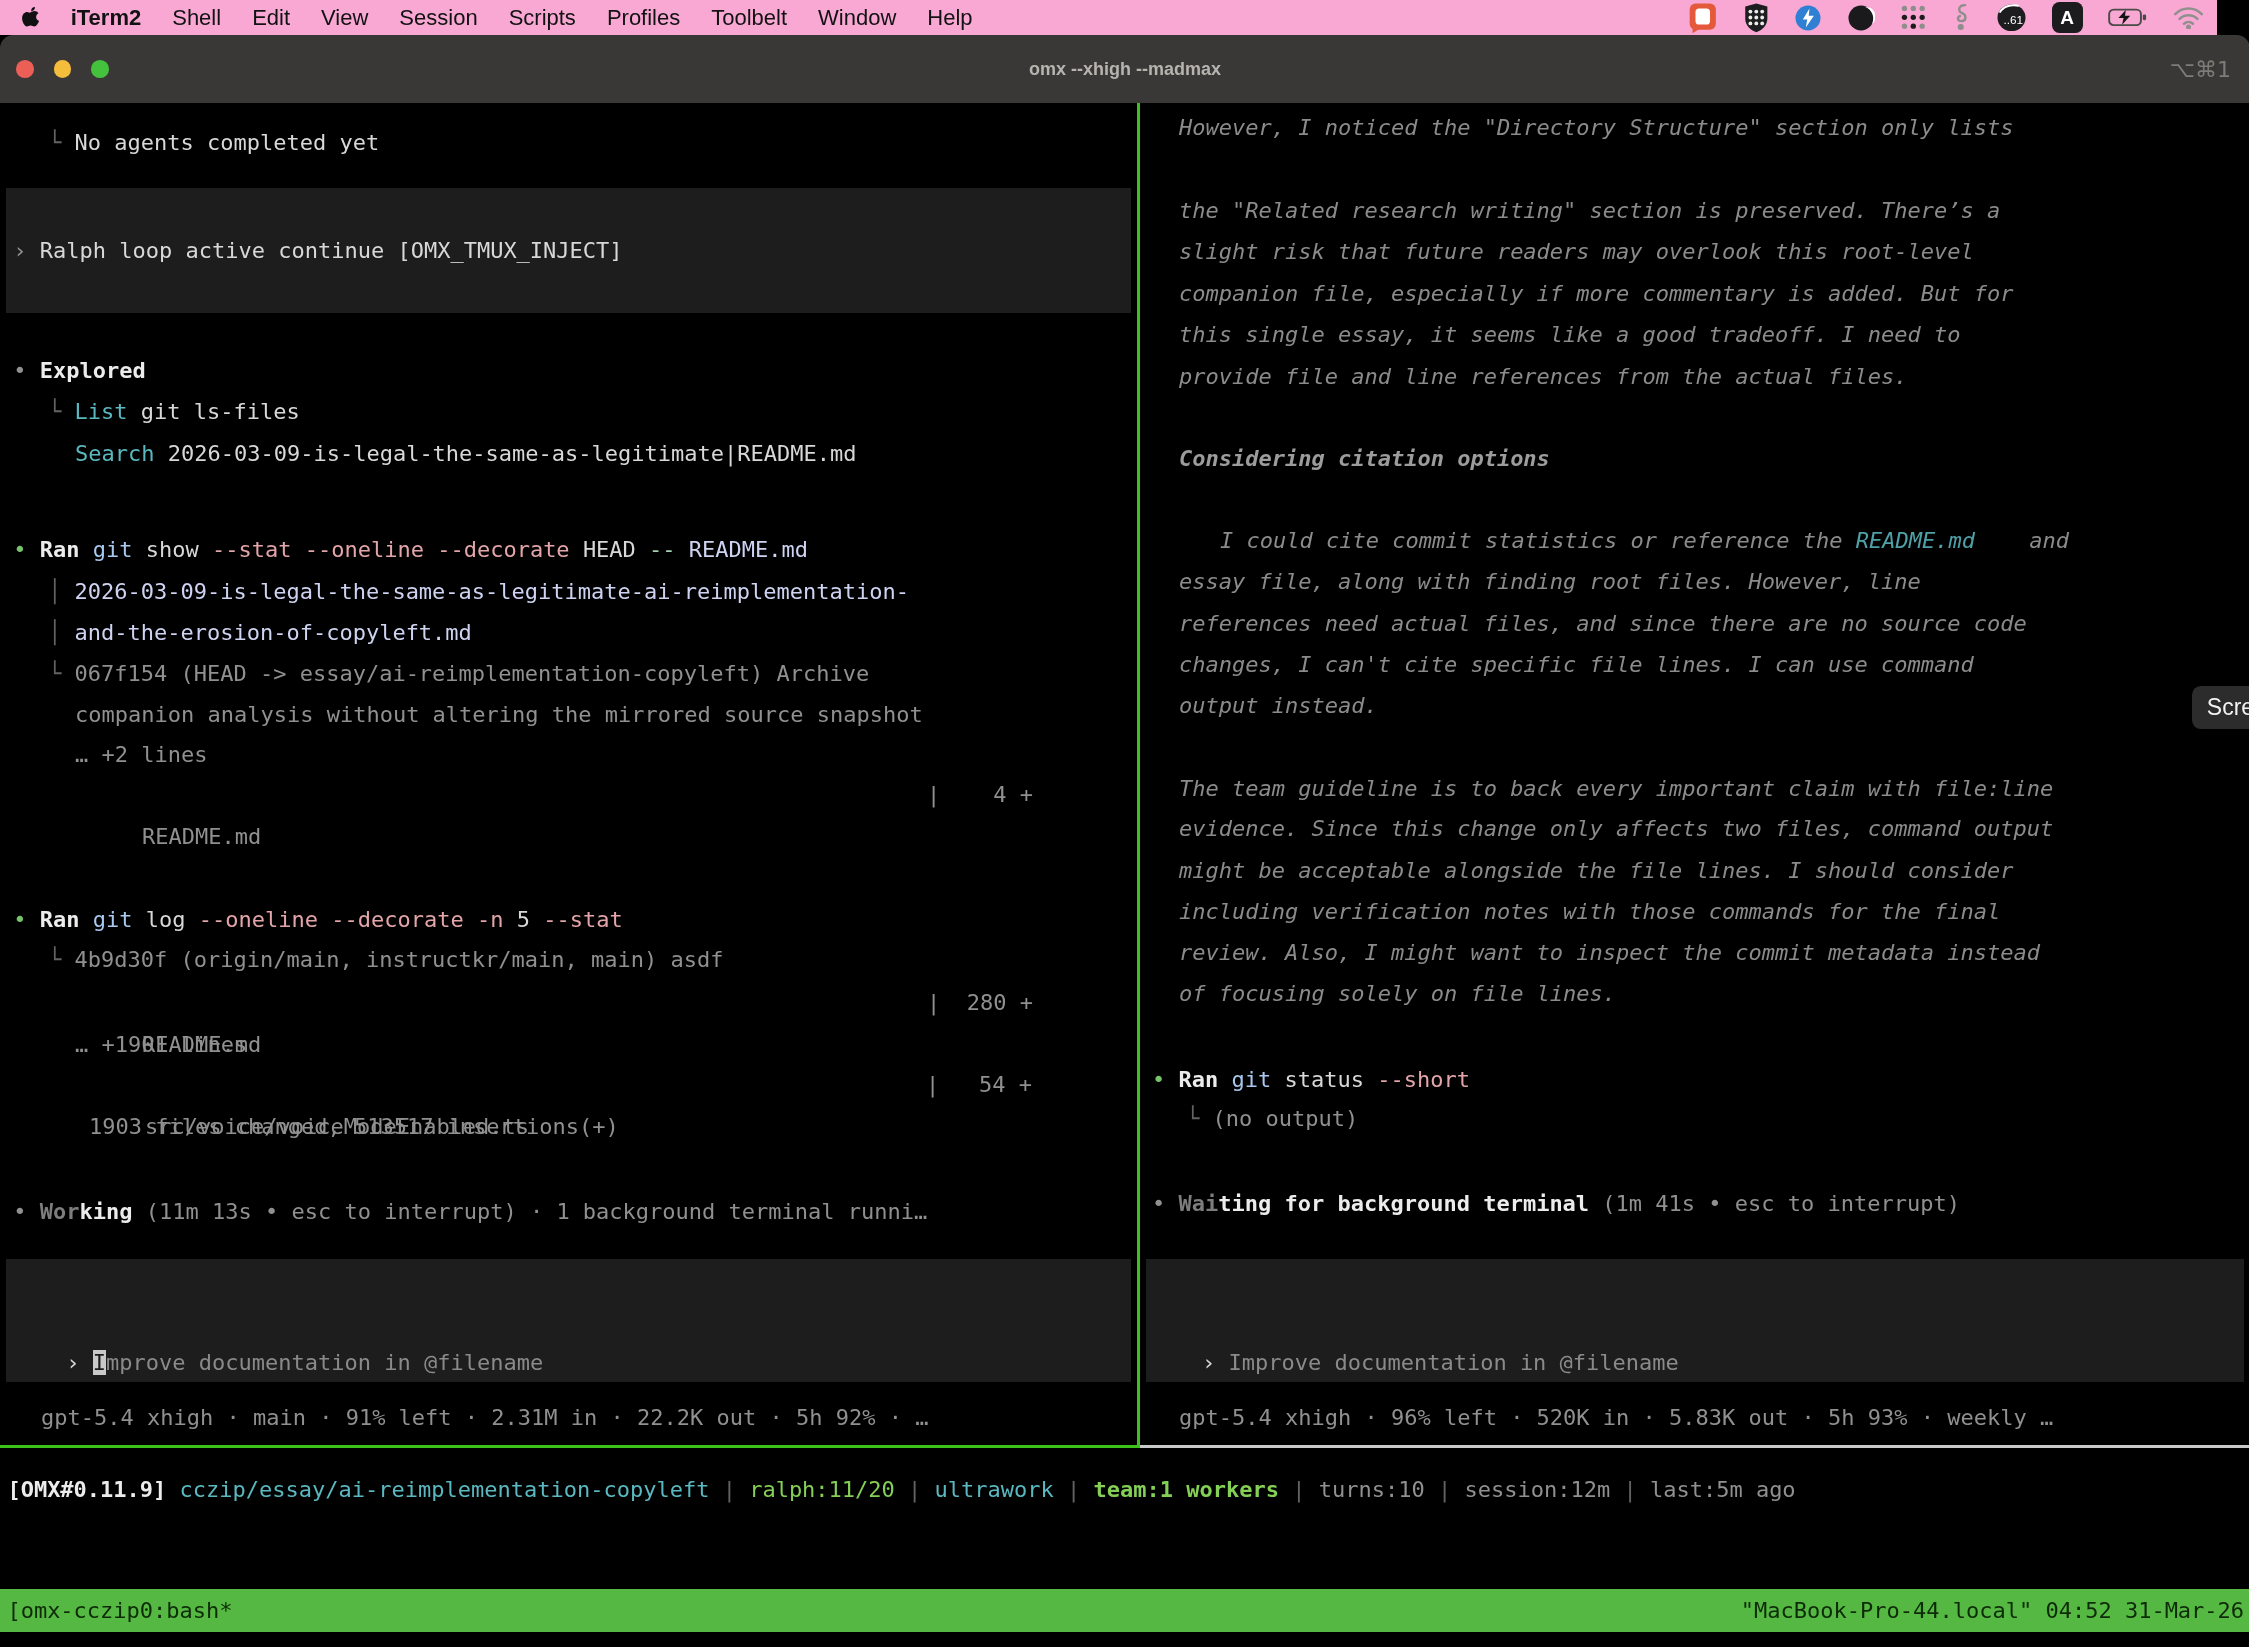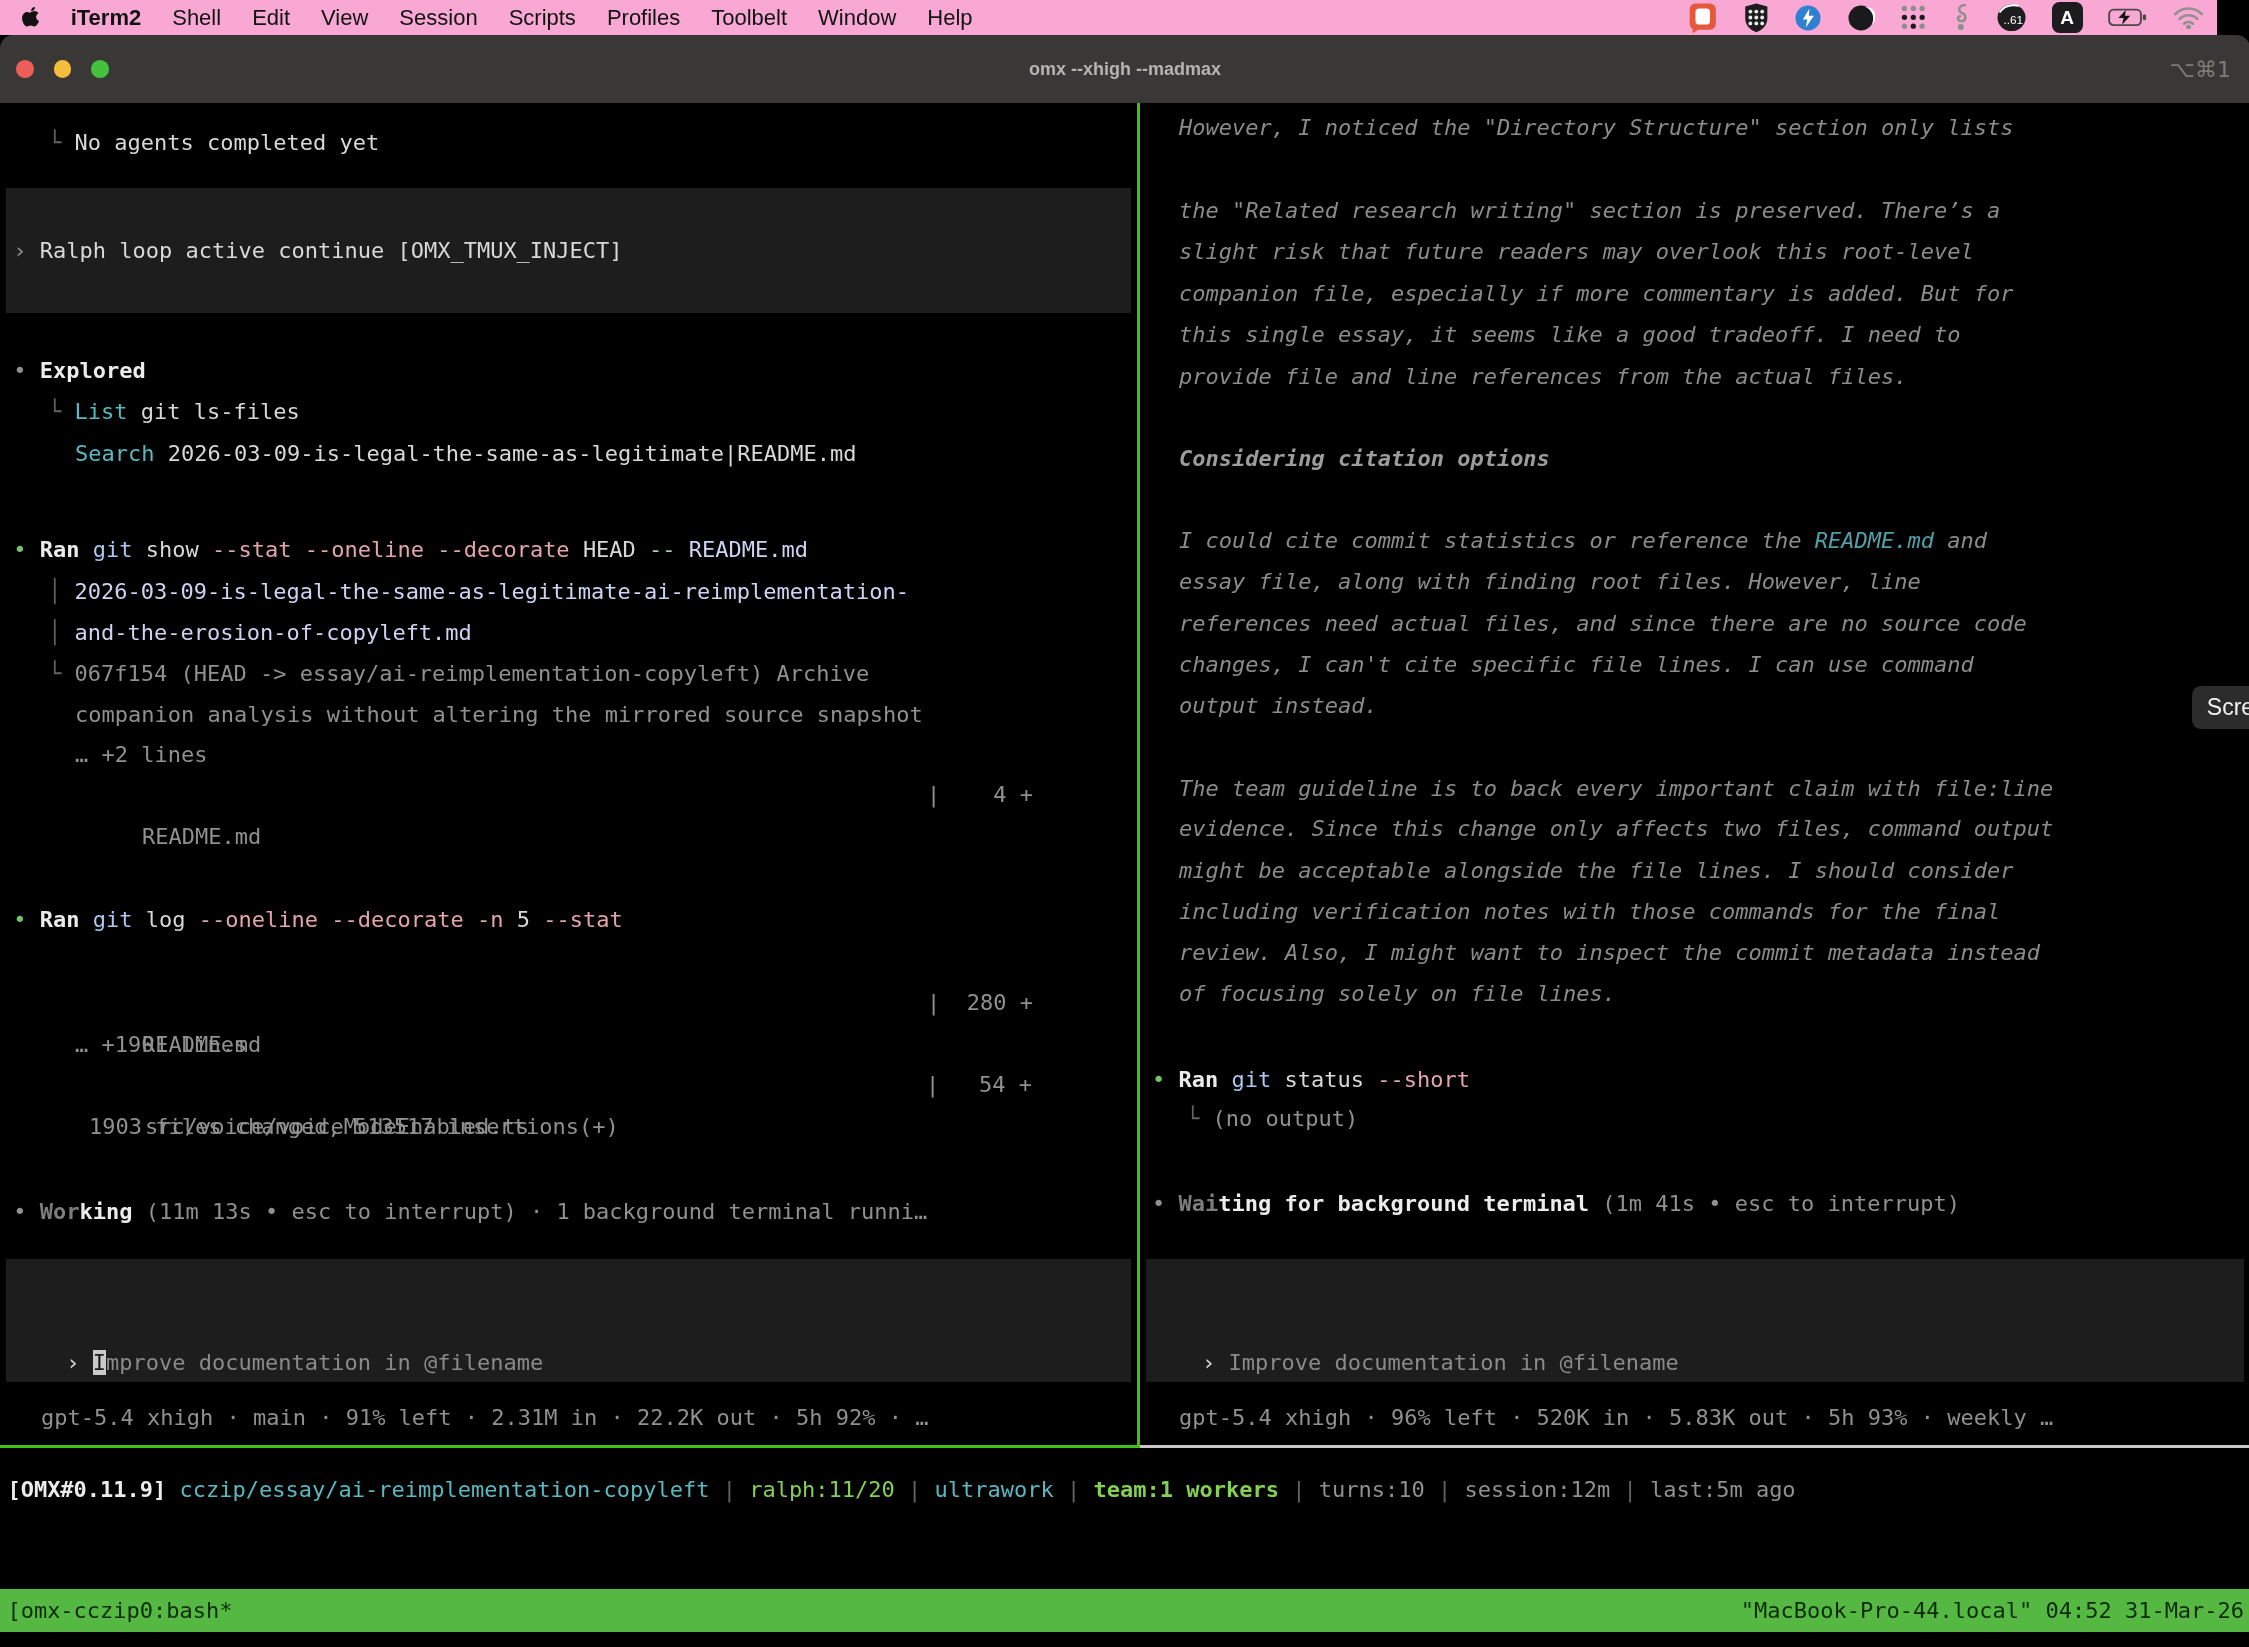--- a/index.html
+++ b/index.html
@@ -40,21 +40,21 @@
   .c-cyan{color:#5ab8c0;}
   .c-blue{color:#a8c8ef;}
   .c-pink{color:#e3a5a9;}
   .c-teal{color:#a8d3b2;}
   .c-lav{color:#ced3f2;}
   .c-grn{color:#77c36c;}
   .c-grn2{color:#84cf55;}
   .c-grn2b{color:#84cf55;font-weight:bold;}
   .c-ph{color:#8a8a8a;}
   .c-cur{background:#c9c9c9;color:#1b1b1b;}
-  .c-it{color:#8b8b8b;font-style:italic;}
+  .c-it{color:#8b8b8b;font-style:italic;margin-left:41px;}
   .c-itb{color:#9c9c9c;font-style:italic;font-weight:bold;}
   .c-itcyan{color:#4fa0a8;font-style:italic;}
   .it{color:#8b8b8b;font-style:italic;}
   .inputbox{position:absolute;background:#1d1d1d;}
   .v-divider{position:absolute;left:1137px;top:103px;width:3px;height:1342px;background:#3fc11c;}
   .h-border-l{position:absolute;left:0;top:1445px;width:1140px;height:3px;background:#3fc11c;}
   .h-border-r{position:absolute;left:1140px;top:1445px;width:1110px;height:3px;background:#c9c9c9;}
   .tmuxbar{position:absolute;left:0;top:1589px;width:2250px;height:43px;background:#55b843;
            color:#0e2b08;font-size:22px;display:flex;align-items:center;}
   .tmux-left{padding-left:7.4px;}
@@ -198,20 +198,21 @@
   <div class="tl" style="left:48px;top:612px;text-align:center;"><span class="c-dim">│ </span><span class="c-lav">and-the-erosion-of-copyleft.md</span></div>
   <div class="tl" style="left:48px;top:653px;"><span class="c-dim">└ </span><span class="c-gray">067f154 (HEAD -&gt; essay/ai-reimplementation-copyleft) Archive</span></div>
   <div class="tl" style="left:75px;top:694px;"><span class="c-gray">companion analysis without altering the mirrored source snapshot</span></div>
   <div class="tl" style="left:75px;top:734px;"><span class="c-gray">… +2 lines</span></div>
   <div class="tl" style="left:89px;top:774px;">
     <span><span class="c-gray">README.md</span></span>
     <span class="statv c-gray" style="left:838px;">|    4 +</span>
   </div>
 
   <div class="tl" style="left:13.3px;top:899px;"><span class="c-grn">• </span><span class="c-b">Ran </span><span class="c-blue">git </span><span class="c-w">log </span><span class="c-pink">--oneline --decorate </span><span class="c-pink">-n </span><span class="c-w">5 </span><span class="c-pink">--stat</span></div>
+  <div class="tl" style="left:48px;top:939px;"><span class="c-dim">└ </span><span class="c-gray">4b9d30f (origin/main, instructkr/main, main) asdf</span></div>
   <div class="tl" style="left:89px;top:982px;">
     <span><span class="c-gray">README.md</span></span>
     <span class="statv c-gray" style="left:838px;">|  280 +</span>
   </div>
   <div class="tl" style="left:75px;top:1024px;"><span class="c-gray">… +1901 lines</span></div>
   <div class="tl" style="left:92px;top:1064px;">
     <span><span class="c-gray">src/voice/voiceModeEnabled.ts</span></span>
     <span class="statv c-gray" style="left:834px;">|   54 +</span>
   </div>
   <div class="tl" style="left:89px;top:1106px;"><span class="c-gray">1903 files changed, 513517 insertions(+)</span></div>

